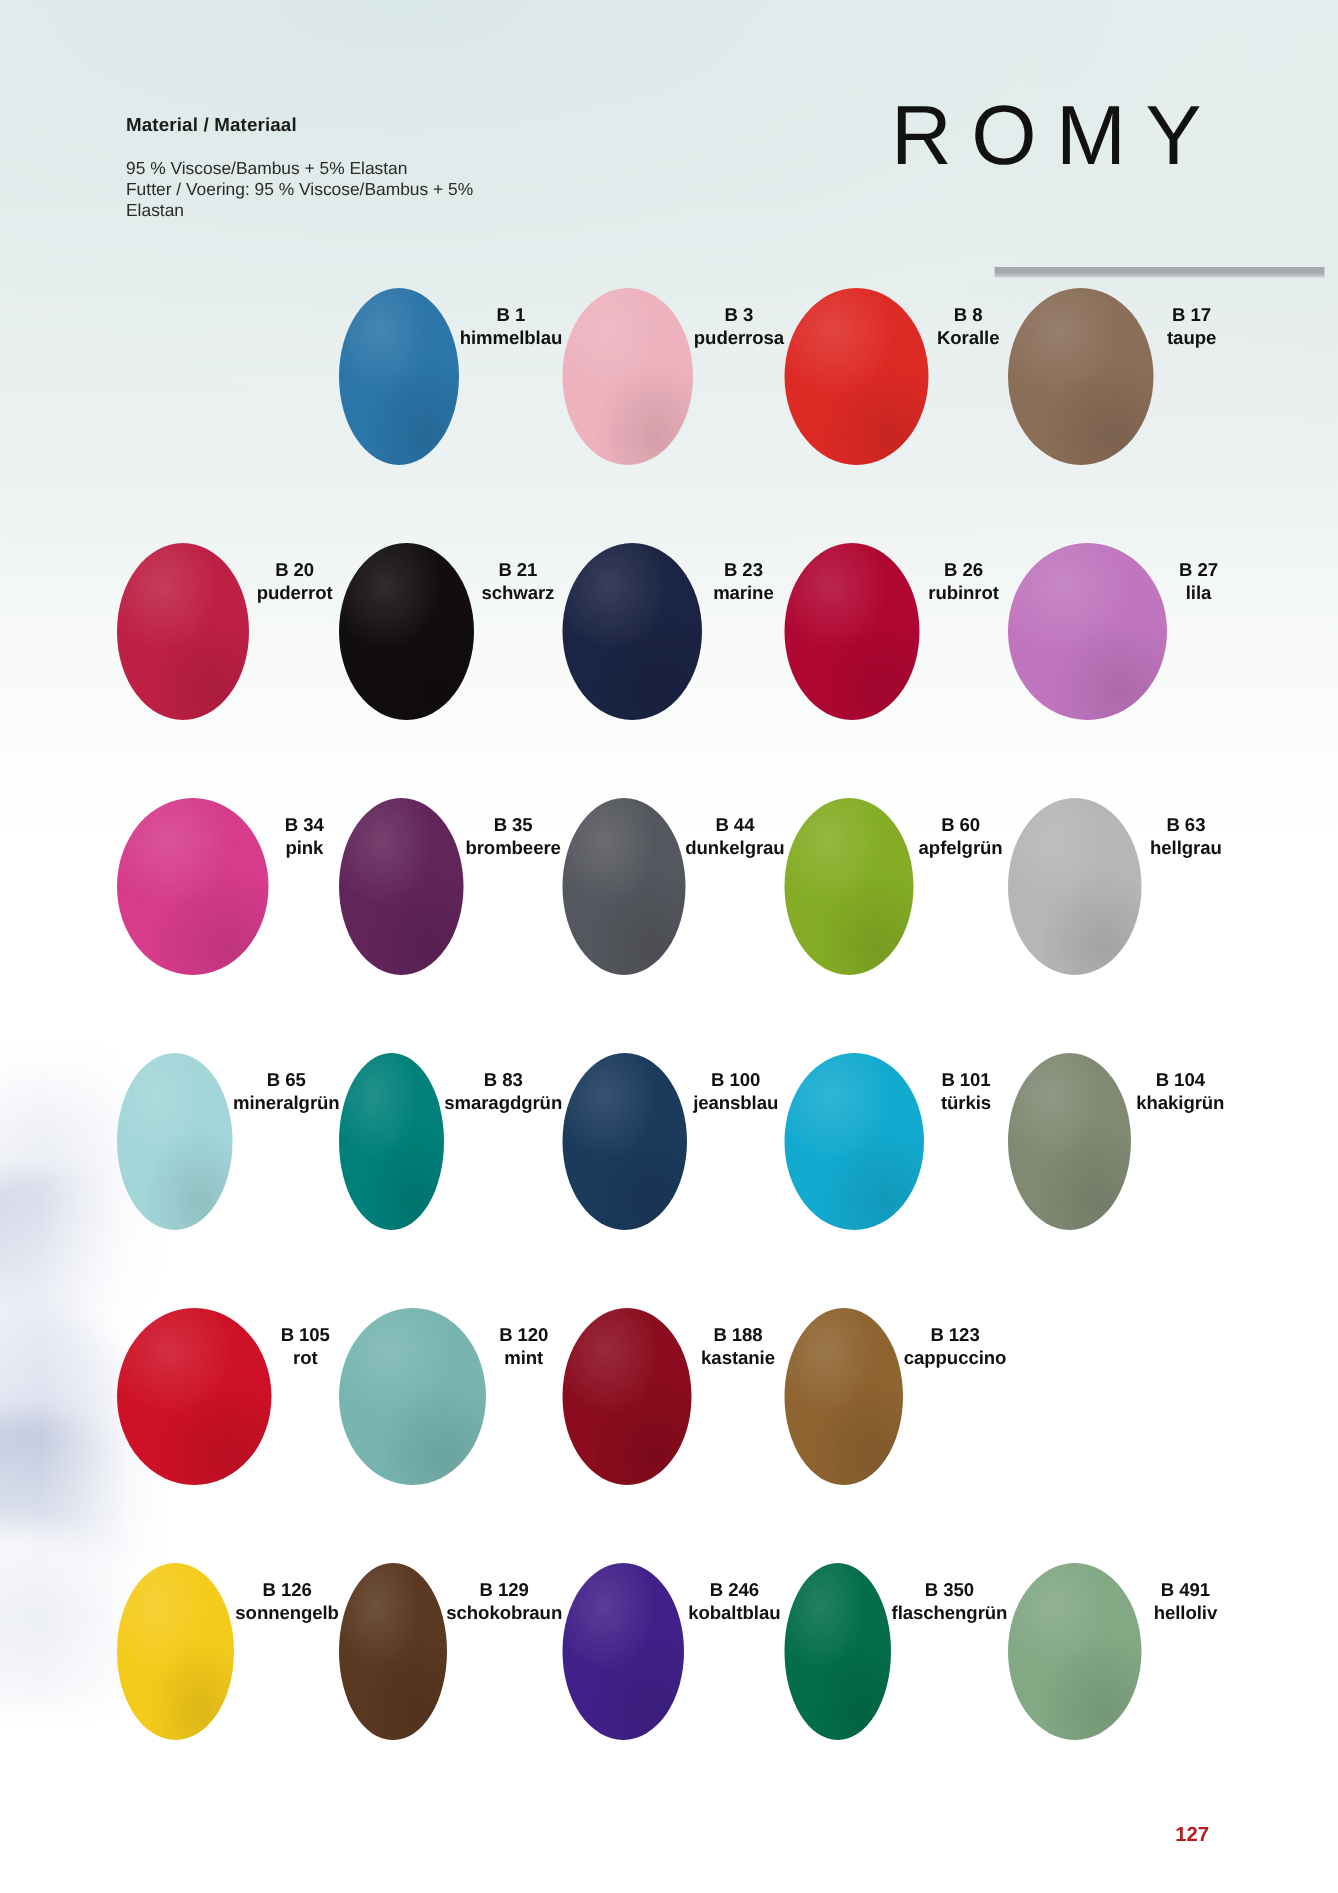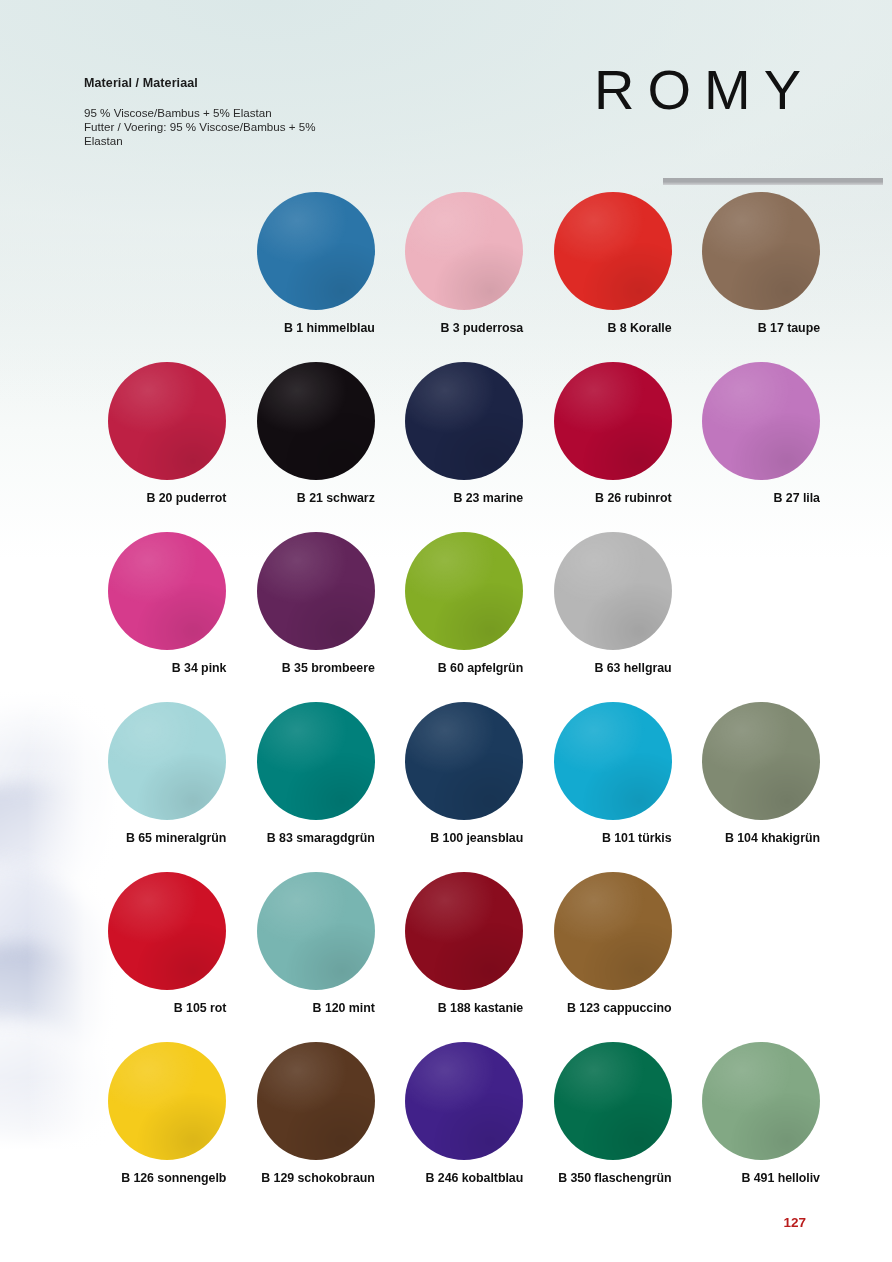--- a/index.html
+++ b/index.html
@@ -127,22 +127,22 @@
   .swatch-row {
     display: flex;
     width: 100%;
     margin-bottom: 0px;
   }
   .swatch-row.row-indent { justify-content: flex-end; }
   .swatch-cell {
     width: 148.4px;
     flex: 0 0 148.4px;
     display: flex;
-    flex-direction: column;
-    align-items: flex-end;
+    flex-direction: row;
+    align-items: flex-start;
     height: 170px;
   }
   .swatch-dot {
     width: 118px;
     height: 118px;
     border-radius: 50%;
     position: relative;
     overflow: hidden;
   }
   
@@ -248,20 +248,24 @@
       <div class="swatch-row">
         <div class="swatch-cell">
           <div class="swatch-dot" style="background: rgb(214, 59, 140);"></div>
           <div class="swatch-label">B 34 pink</div>
         </div>
         <div class="swatch-cell">
           <div class="swatch-dot" style="background: rgb(98, 37, 90);"></div>
           <div class="swatch-label">B 35 brombeere</div>
         </div>
         <div class="swatch-cell">
+          <div class="swatch-dot" style="background: rgb(85, 87, 94);"></div>
+          <div class="swatch-label">B 44 dunkelgrau</div>
+        </div>
+        <div class="swatch-cell">
           <div class="swatch-dot" style="background: rgb(132, 173, 37);"></div>
           <div class="swatch-label">B 60 apfelgrün</div>
         </div>
         <div class="swatch-cell">
           <div class="swatch-dot" style="background: rgb(182, 182, 182);"></div>
           <div class="swatch-label">B 63 hellgrau</div>
         </div>
       </div>
       <div class="swatch-row">
         <div class="swatch-cell">

